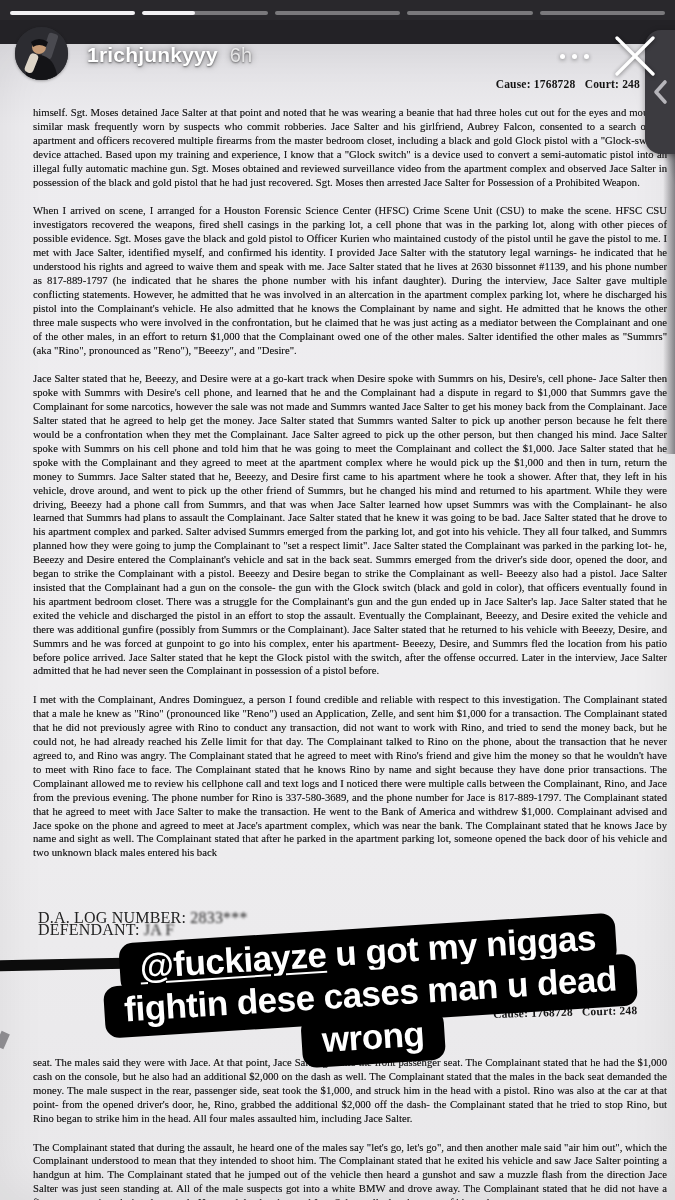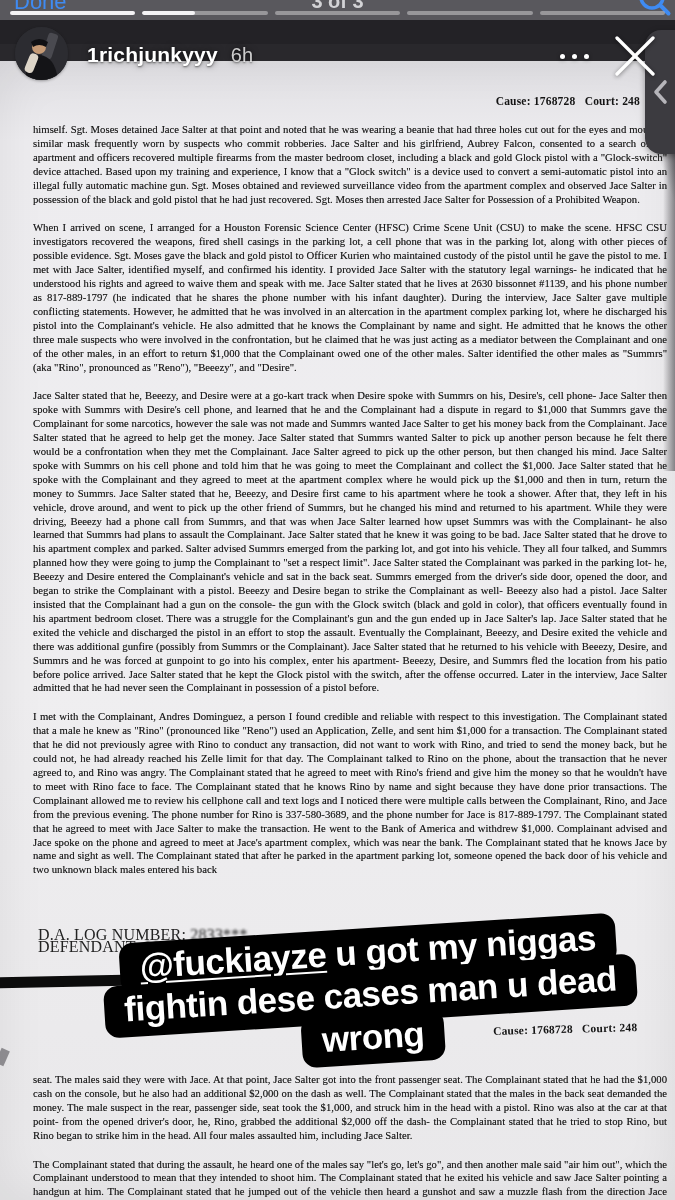--- a/index.html
+++ b/index.html
@@ -18,21 +18,20 @@
   .seg{flex:1;height:4px;border-radius:2px;background:rgba(255,255,255,.38);overflow:hidden;}
   .seg.full{background:#f4f3f5;}
   .seg .fill{width:42%;height:100%;background:#f4f3f5;border-radius:2px;}
   .dark-band{position:absolute;top:20px;left:0;right:0;height:24px;background:#232226;z-index:5;}
 
   
   .photo{
     position:absolute;top:44px;left:0;right:0;bottom:0;z-index:6;
     background:linear-gradient(180deg,#e0dfe3 0%,#edecef 7%,#efeef0 55%,#e9e8ea 100%);
     box-shadow:inset 0 0 50px rgba(0,0,0,.07);
-    margin-top:17px;
   }
   .right-shade{position:absolute;right:0;top:0;width:12px;height:410px;
     background:linear-gradient(to left,rgba(35,33,38,.5),rgba(35,33,38,0));}
   .corner-shade{position:absolute;right:0;top:52px;width:20px;height:92px;
     background:linear-gradient(250deg,rgba(40,38,43,.75),rgba(40,38,43,0) 62%);}
   .left-mark{position:absolute;left:-2px;top:988px;width:9px;height:16px;background:rgba(70,68,72,.55);transform:rotate(24deg);}
 
   .stamp{position:absolute;font-family:"Liberation Serif",serif;font-weight:700;font-size:11.5px;
     color:#141414;letter-spacing:.2px;white-space:pre;}
   .stamp1{top:34px;right:35px;}
@@ -46,24 +45,24 @@
 
   .doc-footer{position:absolute;left:38px;top:868px;font-family:"Liberation Serif",serif;
     font-size:16px;color:#222;line-height:12px;letter-spacing:.2px;}
   .doc-footer .blurred{filter:blur(1.2px);}
   .page-divider{position:absolute;left:-4px;top:915px;width:130px;height:11px;background:#0c0c0c;
     border-radius:2px;transform:rotate(-1.2deg);}
 
   
   .avatar{position:absolute;top:27px;left:15px;width:53px;height:53px;border-radius:50%;
     overflow:hidden;background:#2c2c31;z-index:40;box-shadow:0 1px 3px rgba(0,0,0,.35);}
-  .user-row{position:absolute;top:43px;left:87px;z-index:40;display:flex;align-items:baseline;gap:1px;
+  .user-row{position:absolute;top:43px;left:87px;z-index:40;display:flex;align-items:baseline;gap:12px;
     text-shadow:0 0 6px rgba(0,0,0,.5),0 1px 2px rgba(0,0,0,.5);}
   .username{color:#fff;font-size:21px;font-weight:700;letter-spacing:.2px;}
-  .age{color:rgba(255,255,255,.78);font-size:20px;font-weight:400;margin-left:12px;}
+  .age{color:rgba(255,255,255,.78);font-size:20px;font-weight:400;}
   .more-btn{position:absolute;top:54px;left:560px;z-index:40;display:flex;gap:7px;
     filter:drop-shadow(0 1px 2px rgba(0,0,0,.45));}
   .more-btn i{width:5px;height:5px;border-radius:50%;background:#fff;}
   .close-btn{position:absolute;top:34px;right:18px;width:44px;height:44px;z-index:40;
     filter:drop-shadow(0 1px 2px rgba(0,0,0,.45));}
   .side-panel{position:absolute;top:30px;right:-16px;width:46px;height:124px;background:#3c3b40;
     border-radius:16px;z-index:20;box-shadow:0 2px 6px rgba(0,0,0,.35);}
   .side-panel svg{position:absolute;left:7px;top:48px;}
 
   
@@ -73,28 +72,20 @@
   .sticker-line{display:inline-block;background:#000;color:#fff;font-weight:800;font-size:35px;
     line-height:1.18;letter-spacing:-.5px;padding:3px 20px 7px;border-radius:14px;margin-top:-9px;}
   .sticker-row:first-child .sticker-line{margin-top:0;}
   .mention{text-decoration:underline;text-decoration-thickness:3px;text-underline-offset:4px;}
 </style>
 </head>
 <body>
 
 <div class="screen">
 
-  <div class="ios-toolbar">
-    <span class="done-btn">Done</span>
-    <span class="photo-counter">3 of 3</span>
-    <svg class="search-btn" viewBox="0 0 40 40">
-      <circle cx="19" cy="12" r="11" fill="none" stroke="#3f8bf2" stroke-width="3.6"></circle>
-      <line x1="27.5" y1="20.5" x2="35.5" y2="28.5" stroke="#3f8bf2" stroke-width="4" stroke-linecap="round"></line>
-    </svg>
-  </div>
 
   <div class="progress-row">
     <div class="seg full"></div>
     <div class="seg">
         <div class="fill"></div>
       </div>
     <div class="seg"></div>
     <div class="seg"></div>
     <div class="seg"></div>
   </div>

